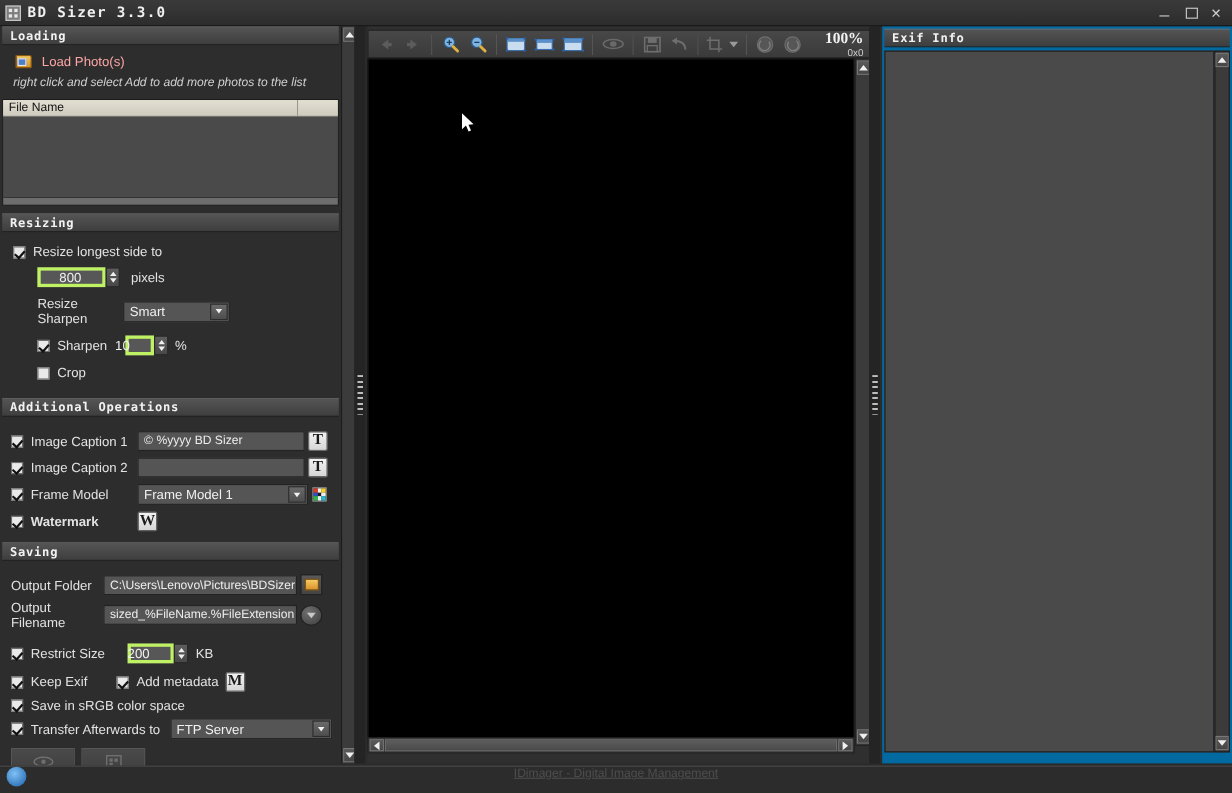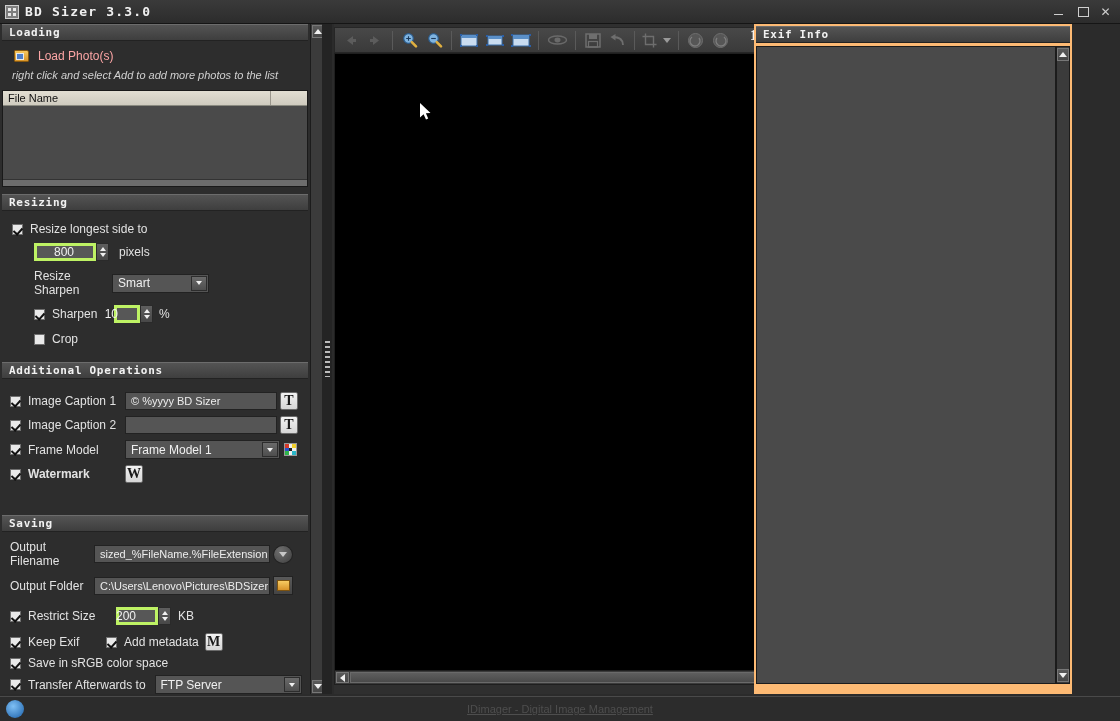--- a/index.html
+++ b/index.html
@@ -155,29 +155,29 @@
   .zoomlevel .dims { font-size: 9px; color: #cfcfcf; line-height: 10px; }
 
   .canvas-area { position: absolute; left: 0; top: 29px; width: 443px; height: 625px; background: #000; border: 1px solid #1f1f1f; }
   .cursor { position: absolute; left: 84px; top: 48px; }
   .vs-v { position: absolute; right: 0; top: 29px; width: 15px; height: 625px; background: #3b3b3b; border: 1px solid #1f1f1f; }
   .vs-h { position: absolute; left: 0; bottom: 9px; width: 443px; height: 15px; background: #3b3b3b; border: 1px solid #1f1f1f; }
   .thumb-h { position: absolute; left: 15px; right: 15px; top: 1px; bottom: 1px; background: linear-gradient(#5e5e5e,#4a4a4a); border: 1px solid #6a6a6a; }
   .thumb-v { position: absolute; top: 15px; bottom: 15px; left: 1px; right: 1px; background: #3b3b3b; }
 
   
-  .exif-wrap { position: absolute; left: 754px; top: 24px; width: 318px; height: 670px; background: #fdba74; }
+  .exif-wrap { position: absolute; left: 802px; top: 24px; width: 318px; height: 670px; background: #0369a1; }
   .exif-body { position: absolute; left: 2px; top: 22px; width: 300px; height: 638px; background: #4a4a4a; border: 1px solid #1c1c1c; }
   .exif-sb { position: absolute; right: 2px; top: 22px; width: 14px; height: 638px; background: #3b3b3b; border: 1px solid #1c1c1c; }
 
   
   .statusbar {
     position: absolute; left: 0; bottom: 0; width: 1120px; height: 25px;
     background: #2c2c2c; border-top: 1px solid #4a4a4a;
-    display: flex; align-items: center;
+    display: flex; 
   }
   .sb-logo { width: 18px; height: 18px; margin-left: 6px; border-radius: 50%;
              background: radial-gradient(circle at 40% 35%, #7fc0f5, #1a5fa8); position: relative; }
   .sb-link { position: absolute; left: 0; right: 0; text-align: center; font-size: 11px; color: #4e4e4e;
              text-decoration: underline; }
 </style>
 </head>
 <body>
 
 <div class="app">
@@ -288,34 +288,34 @@
             <i style="background:#29b6c8"></i>
         </div>
       </div>
       <div class="row" style="margin-top:6px;">
         <div class="cb checked"></div>
         <div class="lbl" style="width:97px;font-weight:bold;">Watermark</div>
         <div class="glyph-btn">W</div>
       </div>
     </div>
 
-    <div class="section-hdr" style="margin-top:22px;">Saving</div>
+    <div class="section-hdr" style="margin-top:0;">Saving</div>
     <div class="section-body" style="padding-left:10px;">
+      <div class="row" style="margin-top:8px;">
+        <div class="lbl-plain" style="width:84px;">Output Folder</div>
+        <div class="txt-input" style="width:176px;">C:\Users\Lenovo\Pictures\BDSizer</div>
+        <div class="folder-btn" style="margin-left:3px;">
+          <div class="fi"></div>
+        </div>
+      </div>
       <div class="row" style="margin-top:4px;">
         <div class="lbl-plain" style="width:84px;">Output Filename</div>
         <div class="txt-input" style="width:176px;">sized_%FileName.%FileExtension</div>
         <div class="round-btn" style="margin-left:3px;">
           <div class="tri tri-down" style="border-left:4px solid transparent;border-right:4px solid transparent;border-top:5px solid #c8c8c8;"></div>
-        </div>
-      </div>
-      <div class="row" style="margin-top:8px;">
-        <div class="lbl-plain" style="width:84px;">Output Folder</div>
-        <div class="txt-input" style="width:176px;">C:\Users\Lenovo\Pictures\BDSizer</div>
-        <div class="folder-btn" style="margin-left:3px;">
-          <div class="fi"></div>
         </div>
       </div>
       <div class="row" style="margin-top:12px;">
         <div class="cb checked"></div>
         <div class="lbl" style="width:88px;">Restrict Size</div>
         <div class="num-input" style="width:42px;">200</div>
         <div class="spin">
           <div class="tri tri-up"></div>
             <div class="tri tri-down"></div>
         </div>

